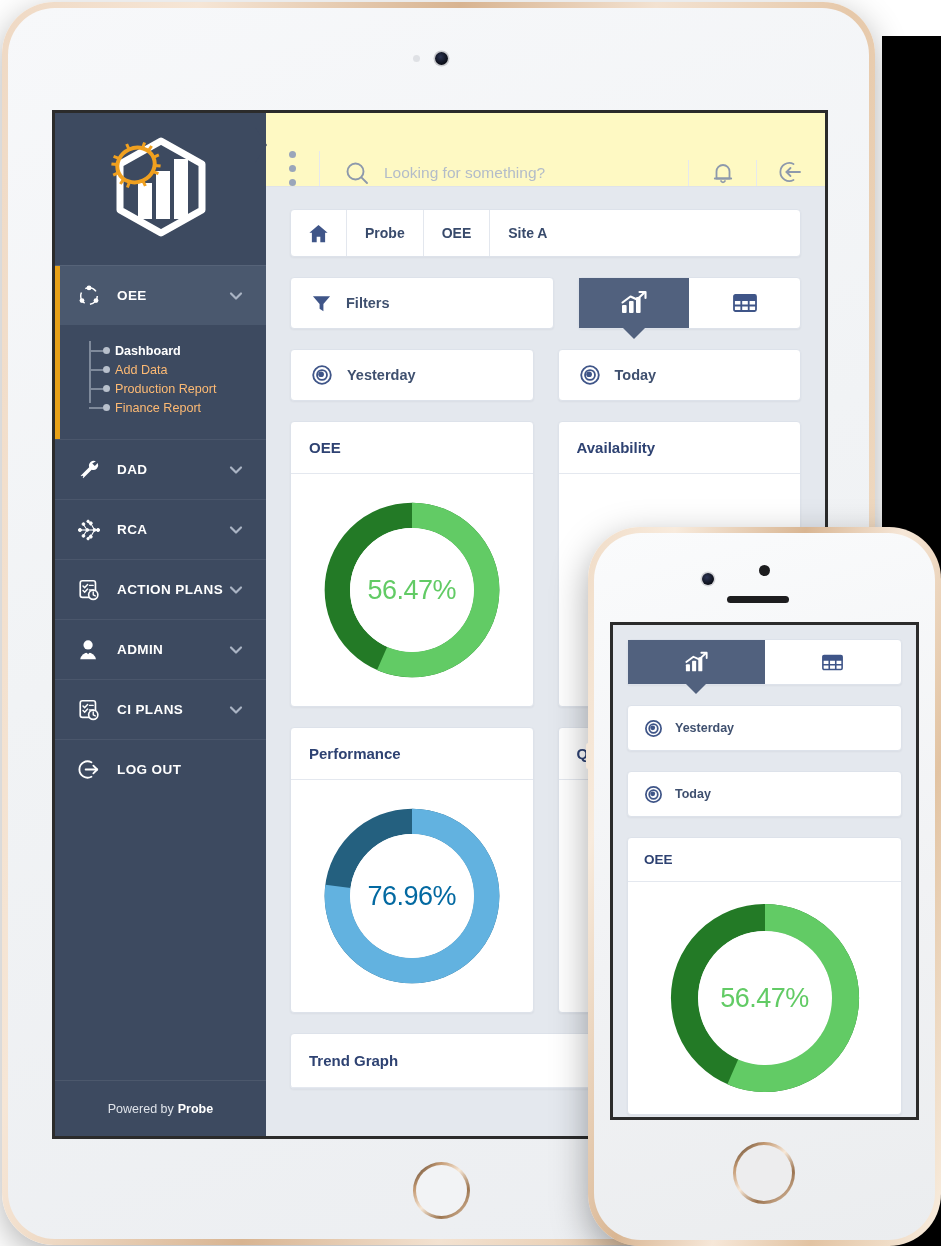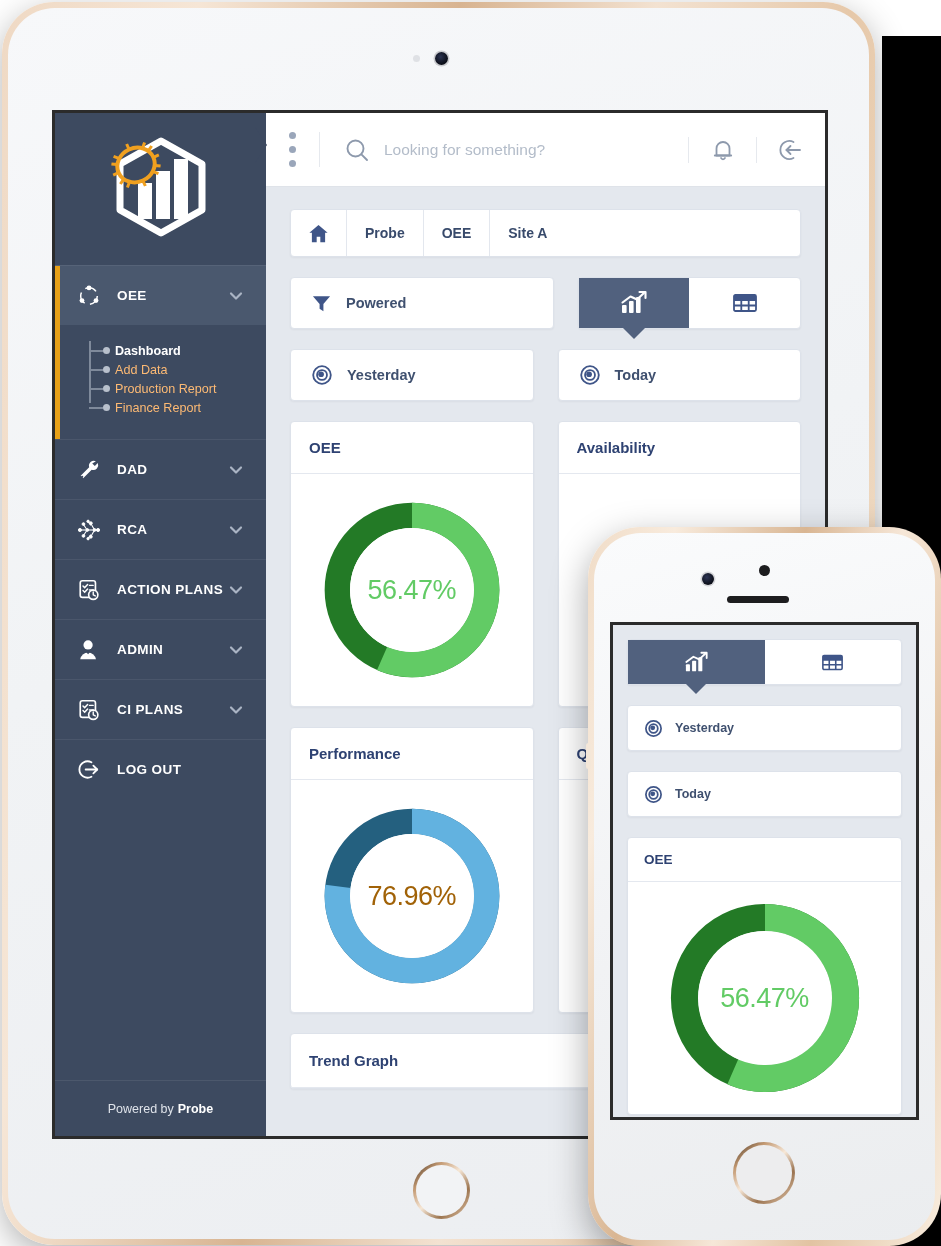--- a/index.html
+++ b/index.html
@@ -107,21 +107,21 @@
   #sidebar-spacer{ flex:1 1 auto; }
   #powered{
     height:56px; display:flex; align-items:center; justify-content:center;
     color:#dfe3ea; font-size:12.5px; border-top:1px solid rgba(255,255,255,.08);
   }
   #powered b{ color:#fff; margin-left:4px; }
 
   
   #main{ flex:1 1 auto; display:flex; flex-direction:column; min-width:0; background:#e4e8ee;}
   #topbar{
-    height:74px; flex:0 0 74px; background:#ffffff; display:flex; align-items:center;
+    height:74px; flex:0 0 74px; background:#fef9c3; display:flex; align-items:flex-end;
     border-bottom:1px solid #dfe3e9;
   }
   #kebab{ width:54px; display:flex; flex-direction:column; align-items:center; justify-content:center; gap:7px;
           border-right:1px solid #e6e9ee; cursor:pointer;}
   #kebab i{ width:7px; height:7px; border-radius:50%; background:#9aa6ba; display:block;}
   #searchbox{ flex:1 1 auto; display:flex; align-items:center; gap:14px; padding:0 24px;
               border-right:1px solid #e6e9ee; cursor:text;}
   #searchbox input{
     border:0; outline:0; font-size:15.5px; color:#6f7a8a; width:100%;
     font-family:"Liberation Sans",sans-serif; background:transparent;
@@ -486,21 +486,21 @@
           <div class="crumb last">Site A</div>
         </div>
 
         <div id="row-filters">
           <div id="filters-card" class="card">
             <span>
               <svg viewBox="0 0 22 22" width="21" height="21" fill="#3f5588">
                 <path d="M2 3.5 H20 L13 11.6 V19 L9 16.4 V11.6z"></path>
               </svg>
             </span>
-            <span class="lbl">Powered</span>
+            <span class="lbl">Filters</span>
           </div>
 
           <div id="viewtoggle" class="card">
             <div class="vt active">
               <span>
                 <svg viewBox="0 0 28 26" width="28" height="26" fill="#ffffff">
                   <rect x="2" y="15" width="4.6" height="8" rx="1"></rect>
                   <rect x="9" y="11" width="4.6" height="12" rx="1"></rect>
                   <rect x="16" y="7" width="4.6" height="16" rx="1"></rect>
                   <path d="M2.5 12.5 L10.5 6.5 L17 9.5 L24.5 2.5" fill="none" stroke="#ffffff" stroke-width="2.1" stroke-linecap="round" stroke-linejoin="round"></path>
@@ -568,21 +568,21 @@
         <div class="row-metrics">
           <div class="metric card">
             <div class="metric-head">Performance</div>
             <div class="metric-body">
               <div class="donut">
                 <svg viewBox="0 0 100 100" width="182" height="182">
                   <circle cx="50" cy="50" r="41" fill="none" stroke="#24607f" stroke-width="14"></circle>
                   <circle cx="50" cy="50" r="41" fill="none" stroke="#62b2e0" stroke-width="14" transform="rotate(-90 50 50)" stroke-dasharray="198.26 257.61"></circle>
                 </svg>
                 <div class="hole">
-                  <span class="val" style="color:#a16207">76.96%</span>
+                  <span class="val" style="color:#0369a1">76.96%</span>
                 </div>
               </div>
             </div>
           </div>
 
           <div class="metric card">
             <div class="metric-head">Quality</div>
             <div class="metric-body"></div>
           </div>
         </div>

